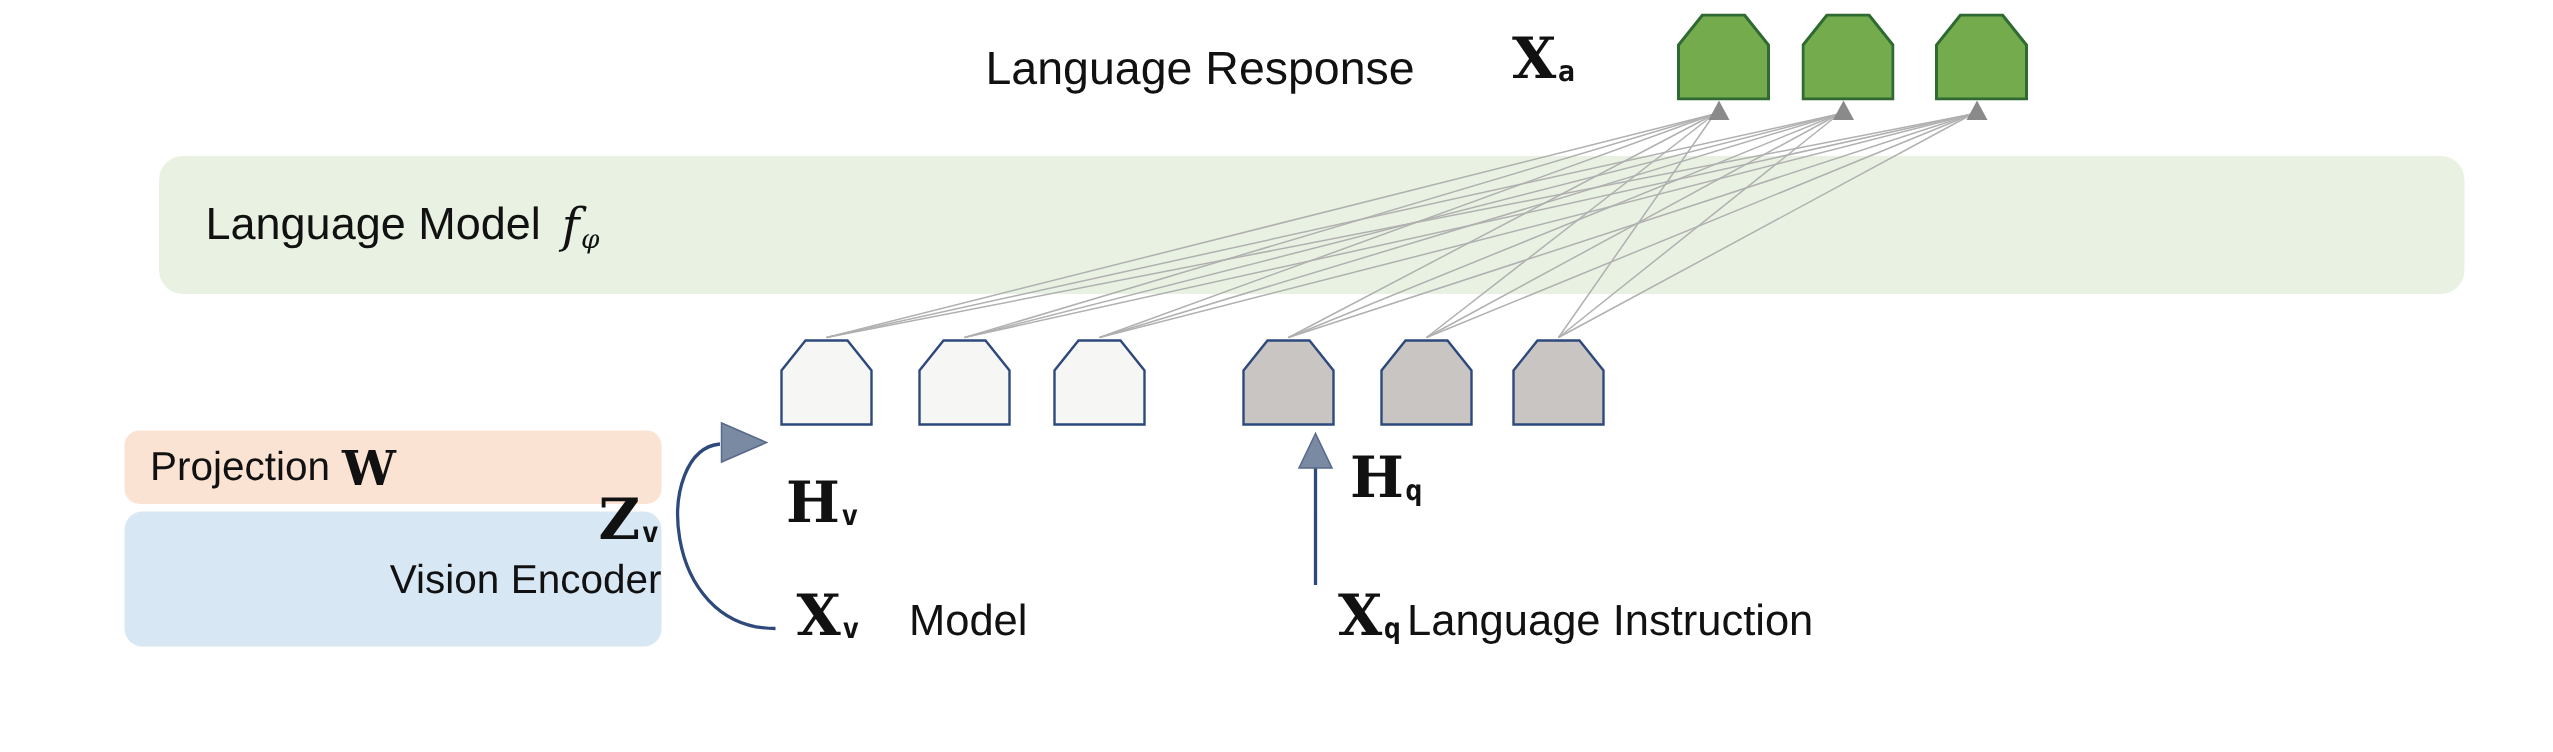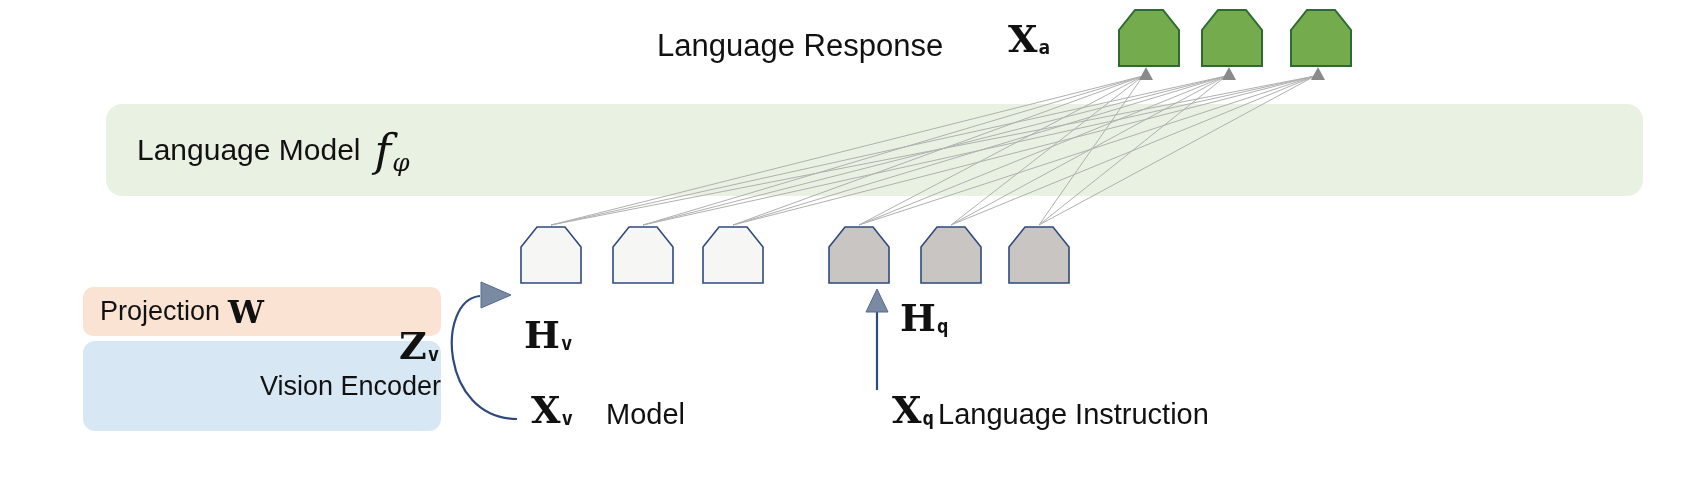--- a/index.html
+++ b/index.html
@@ -39,21 +39,21 @@
     font-family: "DejaVu Serif", serif; font-weight: bold;
     font-size: 38px; line-height: 1;
   }
   .math.m32 { font-size: 32px; }
   .math .sub {
     font-family: "DejaVu Sans Mono", monospace; font-weight: bold;
     font-size: 0.5em; position: relative; bottom: -0.12em; margin-left: 1px;
   }
   .math-it {
     font-family: "DejaVu Serif", serif; font-style: italic; font-weight: normal;
-    font-size: 45px; line-height: 1;
+    font-size: 32px; line-height: 1;
   }
   .math-it .sub {
     font-family: "DejaVu Serif", serif; font-style: italic;
     font-size: 0.55em; position: relative; bottom: -0.22em; margin-left: 1px;
   }
 </style>
 </head>
 <body>
 
 <div class="canvas">

